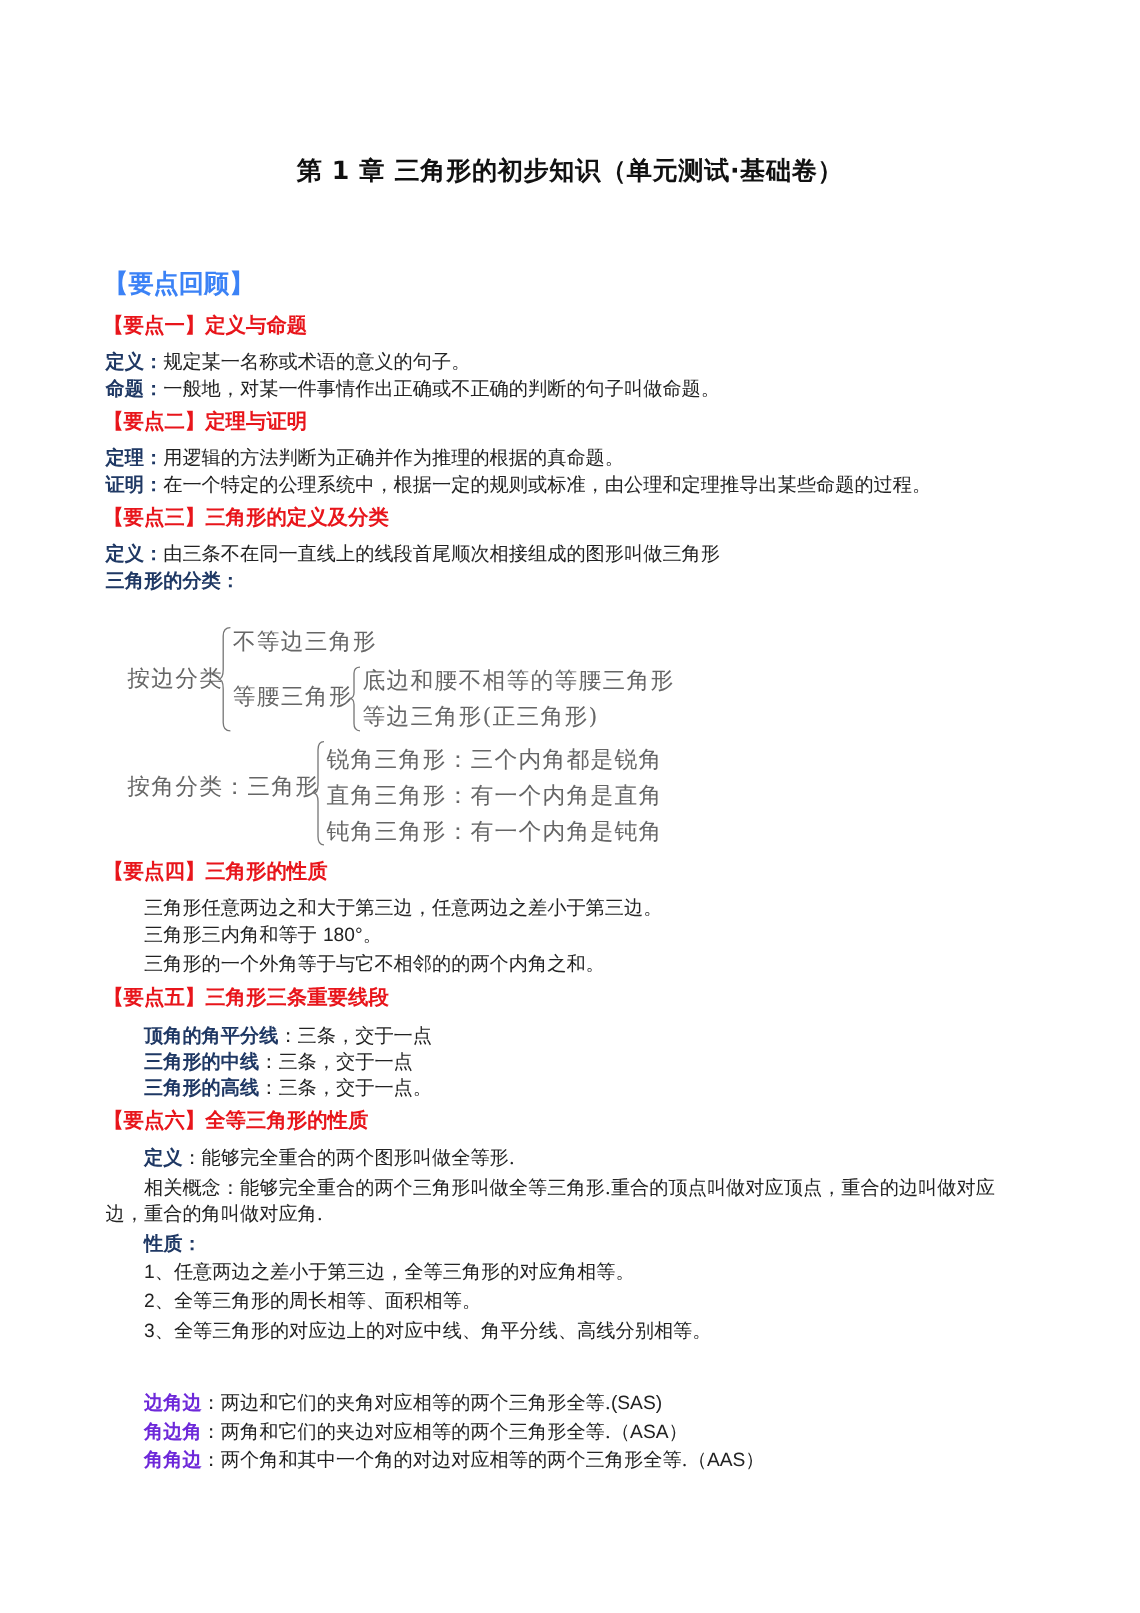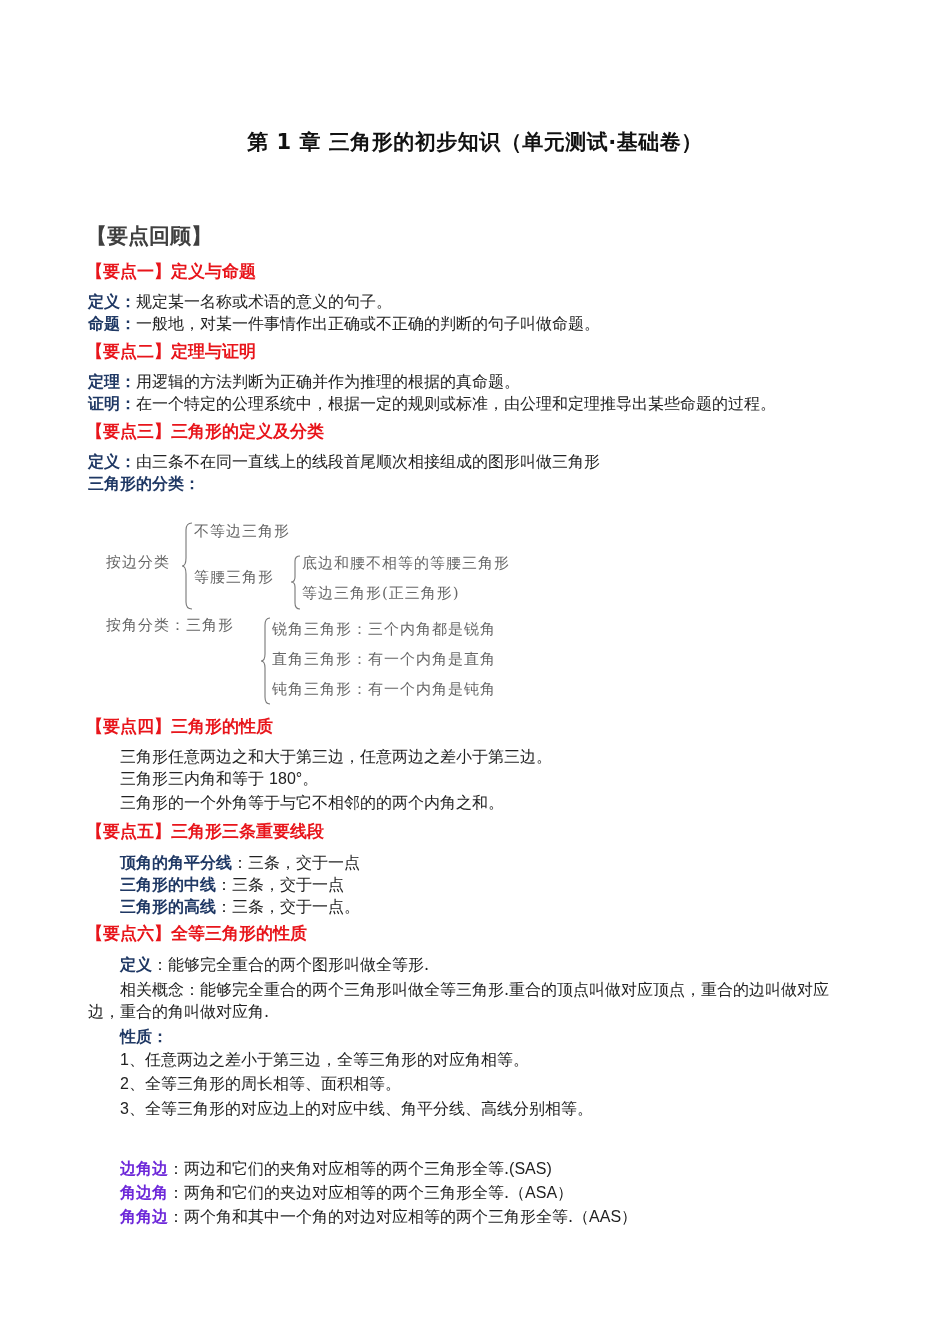--- a/index.html
+++ b/index.html
@@ -3,29 +3,29 @@
 <meta charset="utf-8">
 <style>
   html, body { margin: 0; padding: 0; background: #ffffff; }
   body { width: 950px; height: 1344px; position: relative; overflow: hidden;
          font-family: "DejaVu Serif", "Liberation Serif", serif; color: #1a1a1a; }
   .page { position: absolute; left: 0; top: 0; width: 950px; height: 1344px; padding-left: 38px; }
   .title { position: absolute; left: 0; width: 950px; top: 128px; text-align: center;
            font-family: "DejaVu Sans", "Liberation Sans", sans-serif; font-weight: bold;
            font-size: 21px; color: #111; letter-spacing: 0.5px; }
   .review { position: absolute; left: 86px; top: 222px; font-family: "DejaVu Sans", "Liberation Sans", sans-serif;
-            font-weight: bold; font-size: 21px; color: #404040; }
+            font-weight: bold; font-size: 21px; color: #3b82f6; }
   .h2 { position: absolute; left: 86px; font-family: "DejaVu Sans", "Liberation Sans", sans-serif;
         font-weight: bold; font-size: 17px; color: #e8151b; white-space: nowrap; text-align: right; }
   .line { position: absolute; font-size: 16px; line-height: 20px; white-space: nowrap; color: #222; }
   .lbl { font-family: "DejaVu Sans", "Liberation Sans", sans-serif; font-weight: bold; color: #1f3864; }
   .lbl-dark { font-family: "DejaVu Sans", "Liberation Sans", sans-serif; font-weight: bold; color: #6d28d9; }
   .txt { font-family: "DejaVu Serif", "Liberation Serif", serif; }
   .num { font-family: "Liberation Sans", "DejaVu Sans", sans-serif; }
-  .cls { position: absolute; font-size: 15px; color: #666; white-space: nowrap;
+  .cls { position: absolute; font-size: 19px; color: #666; white-space: nowrap;
          font-family: "DejaVu Serif", "Liberation Serif", serif; letter-spacing: 1px; }
   svg.brace { position: absolute; overflow: visible; }
   svg.brace path { fill: none; stroke: #777; stroke-width: 1.1; }
 </style>
 </head>
 <body>
 
 <div class="page">
 
   <div class="title">第 1 章  三角形的初步知识（单元测试·基础卷）</div>
@@ -63,21 +63,21 @@
     <div class="cls" style="left:194px;top:522px">不等边三角形</div>
     <div class="cls" style="left:194px;top:568px">等腰三角形</div>
     <svg class="brace" style="left:290px;top:555px" width="12" height="55">
       <path d="M10 1 Q5 1 5 6 L5 22 Q5 27 1 27 Q5 27 5 32 L5 48 Q5 54 10 54"></path>
     </svg>
     <div class="cls" style="left:302px;top:554px">底边和腰不相等的等腰三角形</div>
     <div class="cls" style="left:302px;top:584px">等边三角形(正三角形)</div>
   </div>
 
   <div>
-    <div class="cls" style="left:106px;top:616px">按角分类：三角形</div>
+    <div class="cls" style="left:106px;top:643px">按角分类：三角形</div>
     <svg class="brace" style="left:260px;top:617px" width="12" height="88">
       <path d="M10 1 Q5 1 5 8 L5 37 Q5 44 1 44 Q5 44 5 51 L5 80 Q5 87 10 87"></path>
     </svg>
     <div class="cls" style="left:272px;top:620px">锐角三角形：三个内角都是锐角</div>
     <div class="cls" style="left:272px;top:650px">直角三角形：有一个内角是直角</div>
     <div class="cls" style="left:272px;top:680px">钝角三角形：有一个内角是钝角</div>
   </div>
 
   <div class="h2" style="top:715px">【要点四】三角形的性质</div>
   <div class="line txt" style="left:120px;top:747px">三角形任意两边之和大于第三边，任意两边之差小于第三边。</div>

